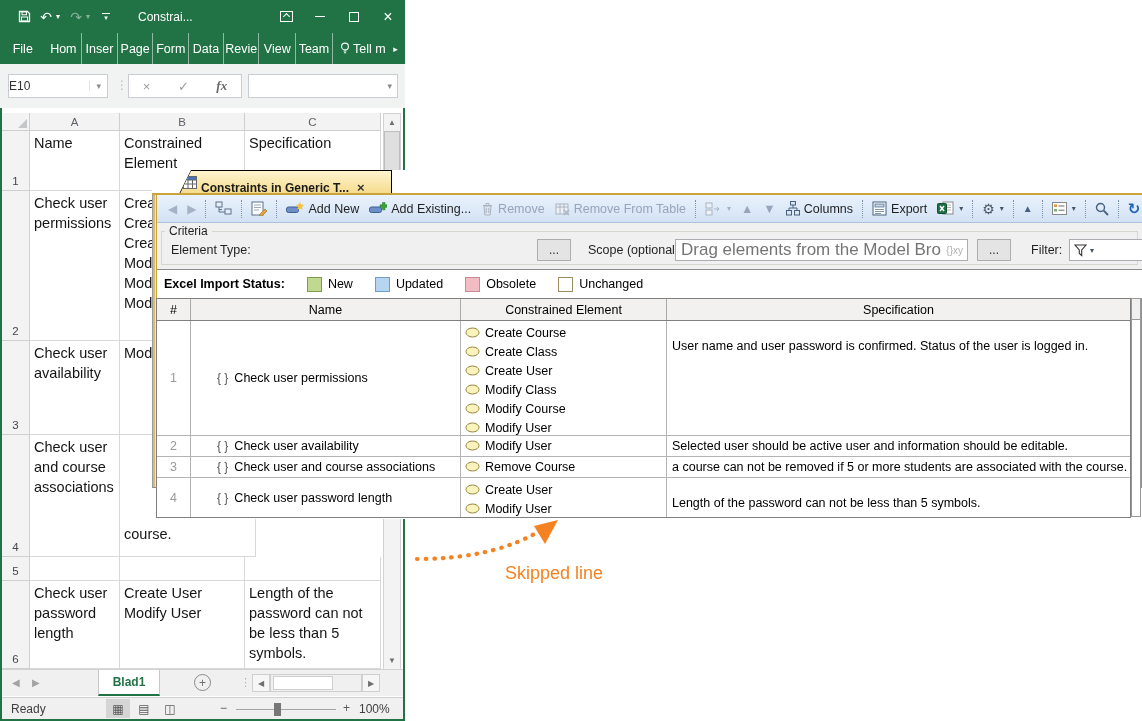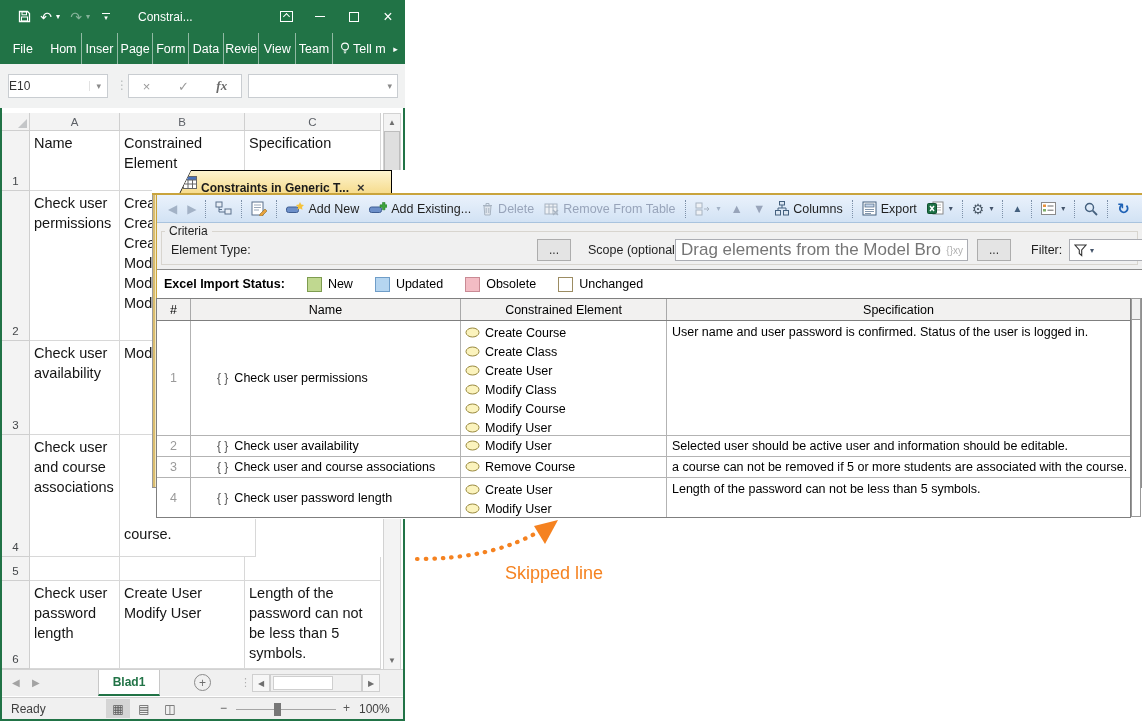--- a/index.html
+++ b/index.html
@@ -159,21 +159,21 @@
   .tc { border-right:1px solid #b3b3b3; overflow:hidden; font-size:12.5px; color:#000; }
   .tc:last-child { border-right:none; }
   .th { background:#f2f1f0; display:flex; align-items:center; justify-content:center; height:21px; border-color:#a9a9a9; }
   .thr { border-bottom:1px solid #7f7f7f; }
   .c-num { width:34px; } .c-name { width:270px; } .c-ce { width:206px; } .c-spec { flex:1; }
   .numcell { display:flex; align-items:center; justify-content:center; color:#9a9a9a; }
   .namecell { display:flex; align-items:center; padding-left:26px; gap:6px; white-space:nowrap; }
   .bracesglyph { color:#555; font-size:12px; }
   .celine { display:flex; align-items:center; gap:5px; height:19px; padding-left:4px; white-space:nowrap; }
   .cecell { padding-top:2px; }
-  .speccell { padding:3px 5px; line-height:16px; }
+  .speccell { padding:17px 5px; line-height:16px; }
   .nowrap1 { white-space:nowrap; display:flex; align-items:center; padding:0 5px; }
   .r-tall { height:115px; } .r-sm { height:21px; } .r-md { height:39px; }
   .mw-tscroll { position:absolute; left:979px; top:128px; width:10px; height:219px;
     border:1px solid #999; background:#fff; }
   .mw-tscroll .tsbtn { width:100%; height:21px; background:#f0f0f0; border-bottom:1px solid #999; }
 
   
   #annot { position:absolute; left:405px; top:513px; width:270px; height:95px; z-index:20; }
   .annot-text { position:absolute; left:100px; top:50px; font-size:18px; color:#f58220; white-space:nowrap; }
 
@@ -403,21 +403,21 @@
             <path d="M14.5 0.5 h3 v3 h3 v3 h-3 v3 h-3 v-3 h-3 v-3 h3 z" transform="scale(0.82) translate(2,0)" fill="#3da43d" stroke="#1e7a1e" stroke-width="0.7"></path>
           </svg>
         <span class="tlabel">Add Existing...</span>
       </span>
       <span class="tbtn tdis">
         <svg width="13" height="14" viewBox="0 0 13 14">
             <path d="M2 3.5 h9 M5 3 v-1.5 h3 V3" stroke="#a8b4c2" fill="none"></path>
             <path d="M3 4 l.8 9 h5.4 l.8-9z" fill="#dfe5ec" stroke="#a8b4c2"></path>
             <path d="M5.2 6 v5 M7.8 6 v5" stroke="#a8b4c2"></path>
           </svg>
-        <span class="tlabel tdis">Delete</span>
+        <span class="tlabel tdis">Remove</span>
       </span>
       <span class="tbtn tdis">
         <svg width="15" height="14" viewBox="0 0 15 14">
             <rect x="1" y="2" width="12" height="10" fill="#eef1f5" stroke="#a8b4c2"></rect>
             <path d="M1 5 h12 M5 2 v10 M9 2 v10" stroke="#a8b4c2"></path>
             <path d="M9 8 l5 5 M14 8 l-5 5" stroke="#a8b4c2" stroke-width="1.4"></path>
           </svg>
         <span class="tlabel tdis">Remove From Table</span>
       </span>
       <span class="tsep"></span>

